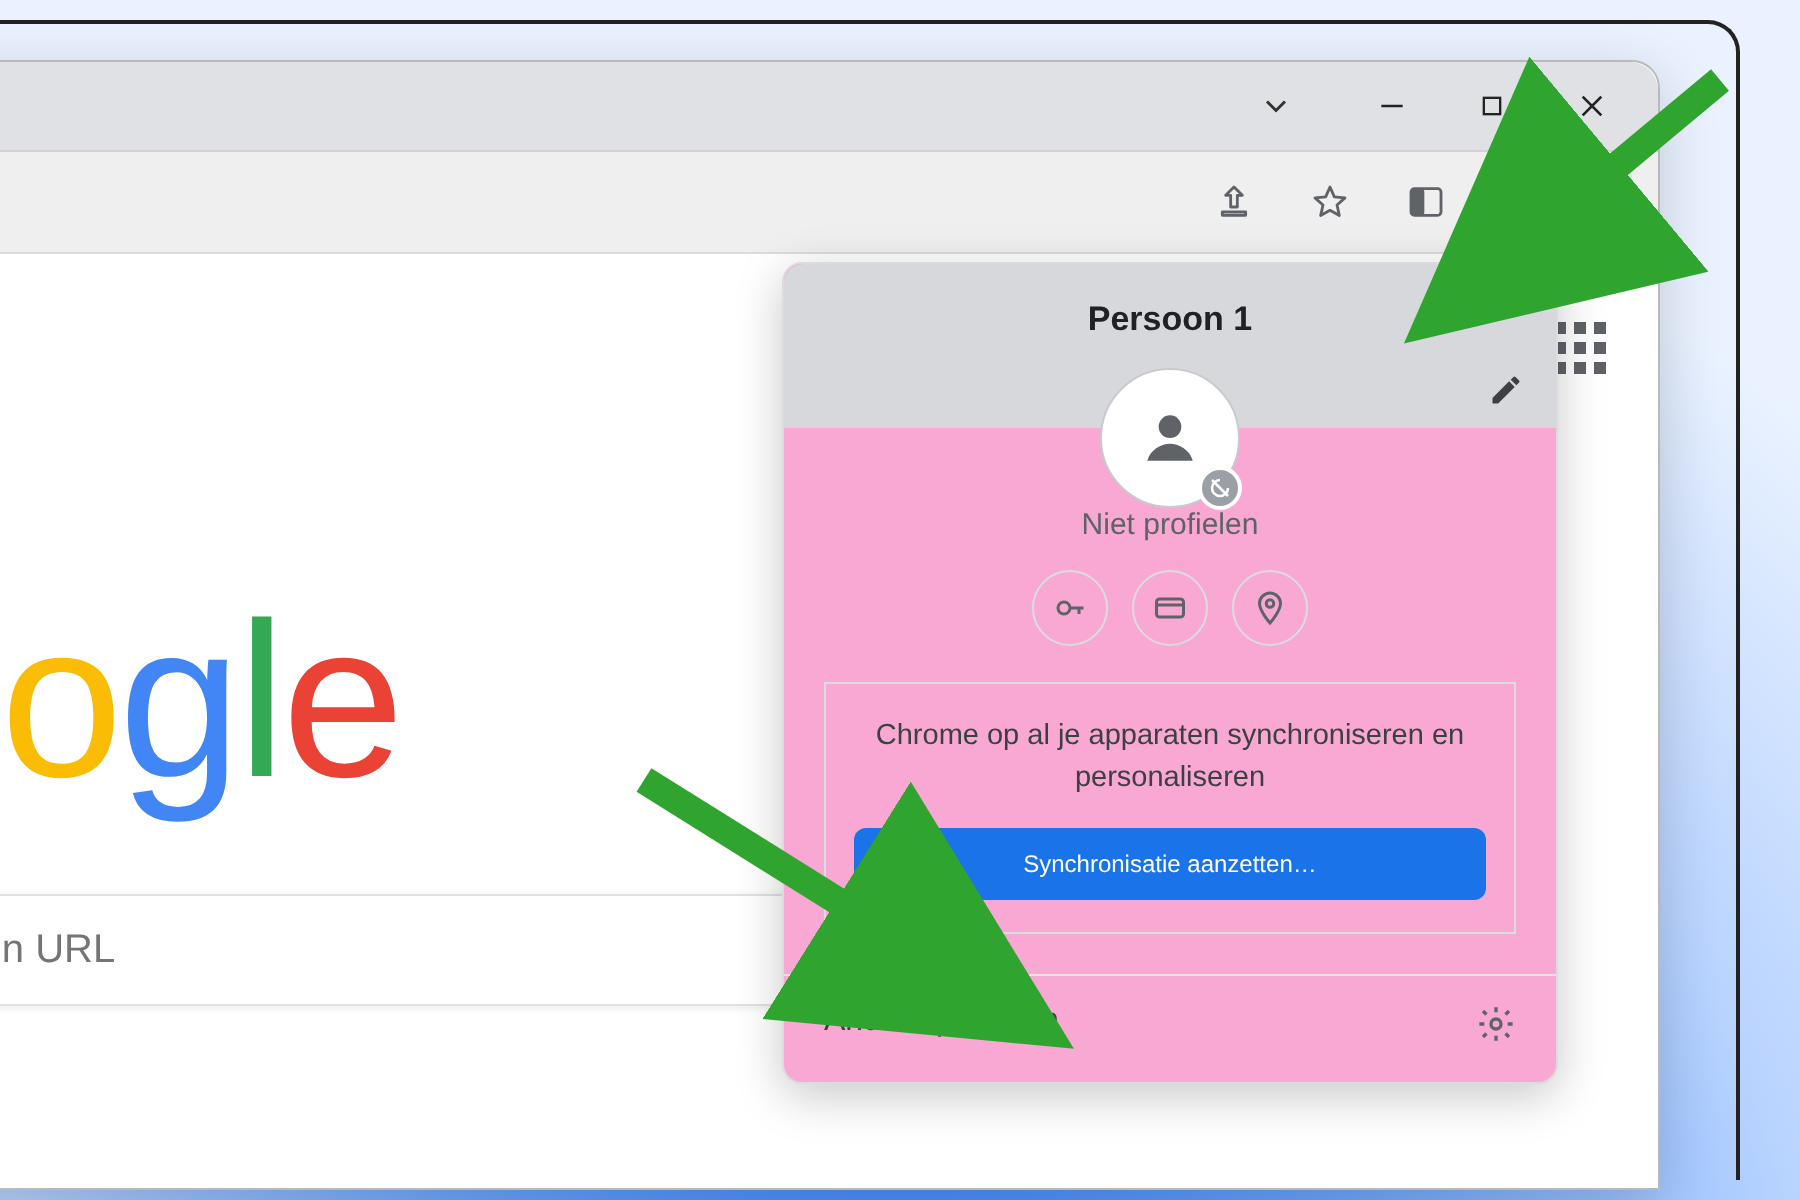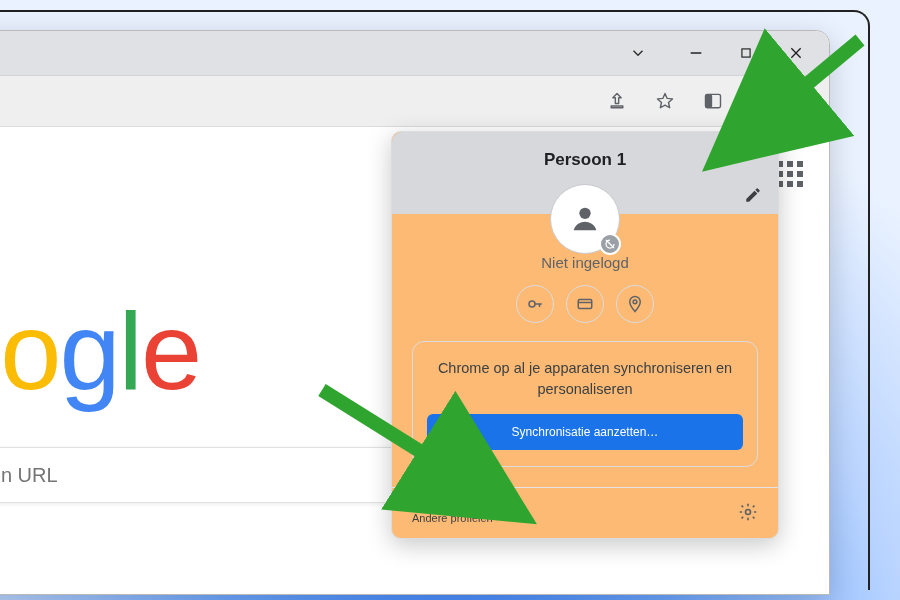--- a/index.html
+++ b/index.html
@@ -38,34 +38,34 @@
   
   .glogo { position: absolute; left: -20px; top: 160px; font-size: 110px; font-weight: 500; font-family: Arial, sans-serif; letter-spacing: -2px; white-space: nowrap; }
   .glogo span.b { color:#4285f4; } .glogo span.r{color:#ea4335;} .glogo span.y{color:#fbbc05;} .glogo span.g{color:#34a853;}
   
   .searchwrap { position: absolute; left: -20px; top: 320px; width: 500px; height: 56px; border: 1px solid #dfe1e5; border-radius: 28px; display: flex; align-items: center; padding: 0 20px; font-size: 20px; color: #5f6368; box-shadow: 0 1px 4px rgba(0,0,0,.08); background:#fff; }
   .searchwrap .ph { flex: 1; color:#757575; }
   
   .appsgrid { position: absolute; right: 26px; top: 34px; display: grid; grid-template-columns: repeat(3, 6px); grid-template-rows: repeat(3, 6px); gap: 4px; }
   .appsgrid i { background:#5f6368; width:6px; height:6px; display:block; }
   
-  .popup { position: absolute; right: 50px; top: 4px; width: 388px; background: #fdba74; border: 1px solid #dadce0; border-radius: 10px; box-shadow: 0 6px 24px rgba(0,0,0,.22); font-size: 15px; color:#3c4043; }
+  .popup { position: absolute; right: 50px; top: 4px; width: 388px; background: #f9a8d4; border: 1px solid #dadce0; border-radius: 10px; box-shadow: 0 6px 24px rgba(0,0,0,.22); font-size: 15px; color:#3c4043; }
   .popup .hdr { background: #d7d8db; border-radius: 10px 10px 0 0; padding: 18px 20px 44px; text-align: center; position: relative; }
   .popup .hdr .name { font-weight: 600; font-size: 17px; color:#202124; }
   .popup .hdr .edit { position: absolute; right: 16px; top: 54px; color:#3c4043; }
   .popup .avatar { width: 70px; height: 70px; border-radius: 50%; background: #fff; border: 1px solid #c9cacd; position: absolute; left: 50%; transform: translateX(-50%); top: 52px; display:flex; align-items:center; justify-content:center; color:#5f6368; }
   .popup .avatar .subbadge { position:absolute; right:-2px; bottom:-2px; width:22px; height:22px; border-radius:50%; background:#9aa0a6; border:2px solid #fff; display:flex; align-items:center; justify-content:center; color:#fff; font-size:12px; }
   .popup .status { text-align:center; margin-top: 40px; color:#5f6368; font-size:15px; }
   .popup .chips { display:flex; justify-content:center; gap:12px; margin: 14px 0 18px; }
   .popup .chip { width:38px; height:38px; border:1px solid #dadce0; border-radius:50%; display:flex; align-items:center; justify-content:center; color:#5f6368; }
-  .popup .syncbox { margin: 0 20px 20px; border:1px solid #dadce0; border-radius:12px; padding: 16px 14px; text-align:center; }
+  .popup .syncbox { margin: 0 20px 20px; border:1px solid #dadce0; border-radius:0; padding: 16px 14px; text-align:center; }
   .popup .syncbox .msg { font-size: 14.5px; color:#3c4043; line-height: 1.45; }
   .popup .syncbox .btn { margin-top: 14px; background:#1a73e8; color:#fff; border:none; border-radius:6px; width:100%; padding: 11px 0; font-size:12px; font-weight:500; cursor:pointer; }
   .popup .divider { border-top:1px solid #e4e4e4; }
-  .popup .otherrow { display:flex; align-items:flex-end; justify-content:space-between; padding: 14px 20px; color:#3c4043; font-size:11px; }
+  .popup .otherrow { display:flex; align-items:flex-start; justify-content:space-between; padding: 14px 20px; color:#3c4043; font-size:16px; }
   
   .arrow { position:absolute; pointer-events:none; }
   .arrow svg { overflow: visible; }
 </style>
 </head>
 <body>
 
 <div class="frame"></div>
 
 <div class="chrome">
@@ -170,21 +170,21 @@
             </svg>
           <span class="subbadge">
             <svg width="12" height="12" viewBox="0 0 24 24">
                 <path d="M12 4a8 8 0 1 0 8 8" fill="none" stroke="#fff" stroke-width="2.5"></path>
                 <path d="M4 4l16 16" stroke="#fff" stroke-width="2.5"></path>
               </svg>
           </span>
         </div>
       </div>
 
-      <div class="status">Niet ingelogd</div>
+      <div class="status">Niet profielen</div>
 
       <div class="chips">
         <div class="chip">
           <svg width="18" height="18" viewBox="0 0 24 24">
               <circle cx="8" cy="12" r="4" fill="none" stroke="#5f6368" stroke-width="2"></circle>
               <path d="M12 12h9M18 12v4" stroke="#5f6368" stroke-width="2"></path>
             </svg>
         </div>
         <div class="chip">
           <svg width="18" height="18" viewBox="0 0 24 24">

